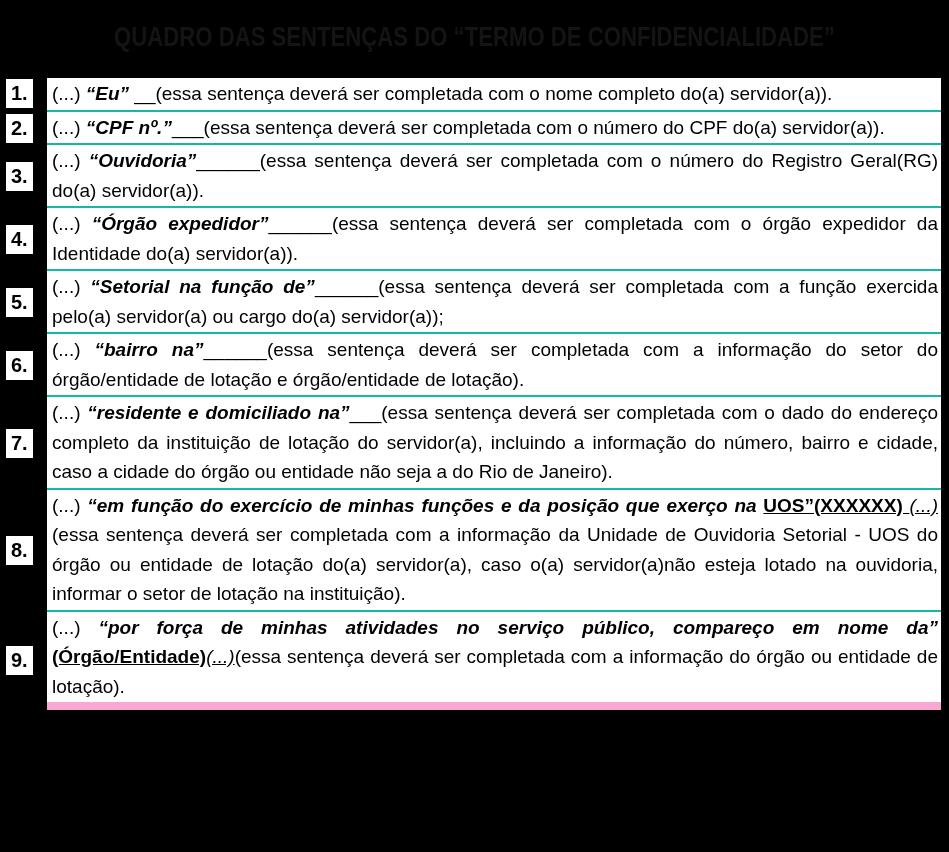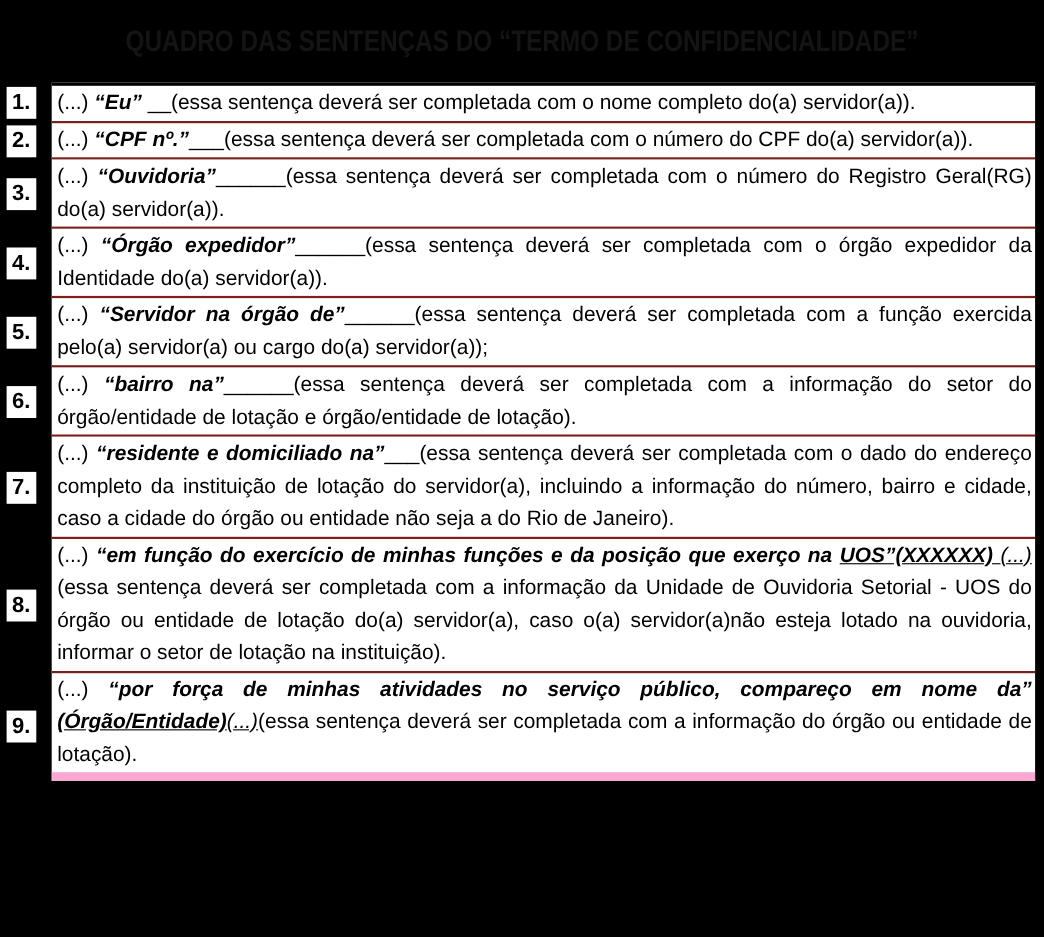--- a/index.html
+++ b/index.html
@@ -44,31 +44,31 @@
     font-size:20px;
     line-height:24px;
     padding:2px 5px 3px 5px;
     margin-left:6px;
     text-align:center;
   }
   .text-cell {
     flex:1;
     background:#ffffff;
     margin-right:8px;
-    border-bottom:2px solid #7f1d1d;
+    border-bottom:2px solid #14b8a6;
     padding:1px 3px 1px 5px;
     font-size:19px;
     line-height:29.5px;
     text-align:justify;
   }
   .row:first-child .text-cell { border-top:3px solid #000000; }
   .row:last-child .text-cell { border-bottom:8px solid #f9a8d4; }
 
   .bi  { font-weight:bold; font-style:italic; }
-  .biu { font-weight:bold; font-style:italic; text-decoration:underline; }
+  .biu { font-weight:bold; text-decoration:underline; }
   .iu  { font-style:italic; text-decoration:underline; }
 </style>
 </head>
 <body>
 
 <div class="page">
   <div class="title-bar">
     <div class="title-text">QUADRO DAS SENTENÇAS DO “TERMO DE CONFIDENCIALIDADE”</div>
   </div>
   <div class="sentence-table">
@@ -93,21 +93,21 @@
       <div class="row">
         <div class="num-cell">
           <span class="num-box">4.</span>
         </div>
         <div class="text-cell"><span>(...) </span><span class="bi">“Órgão expedidor”</span><span>______(essa sentença deverá ser completada com o órgão expedidor da Identidade do(a) servidor(a)).</span></div>
       </div>
       <div class="row">
         <div class="num-cell">
           <span class="num-box">5.</span>
         </div>
-        <div class="text-cell"><span>(...) </span><span class="bi">“Servidor na órgão de”</span><span>______(essa sentença deverá ser completada com a função exercida pelo(a) servidor(a) ou cargo do(a) servidor(a));</span></div>
+        <div class="text-cell"><span>(...) </span><span class="bi">“Setorial na função de”</span><span>______(essa sentença deverá ser completada com a função exercida pelo(a) servidor(a) ou cargo do(a) servidor(a));</span></div>
       </div>
       <div class="row">
         <div class="num-cell">
           <span class="num-box">6.</span>
         </div>
         <div class="text-cell"><span>(...) </span><span class="bi">“bairro na”</span><span>______(essa sentença deverá ser completada com a informação do setor do órgão/entidade de lotação e órgão/entidade de lotação).</span></div>
       </div>
       <div class="row">
         <div class="num-cell">
           <span class="num-box">7.</span>

